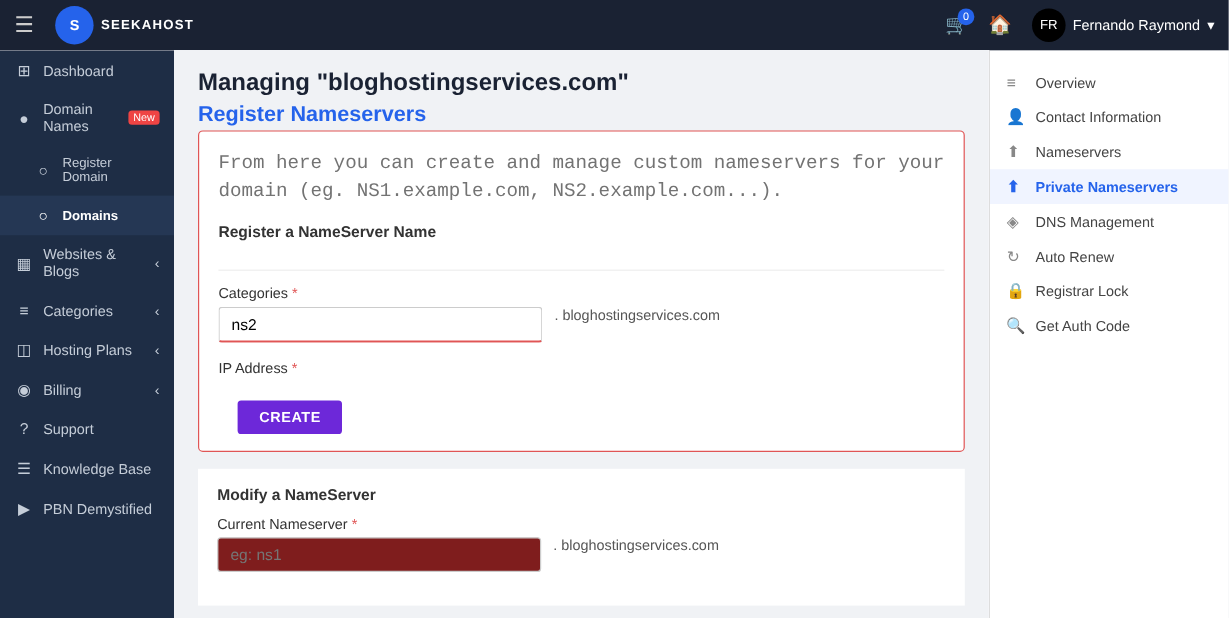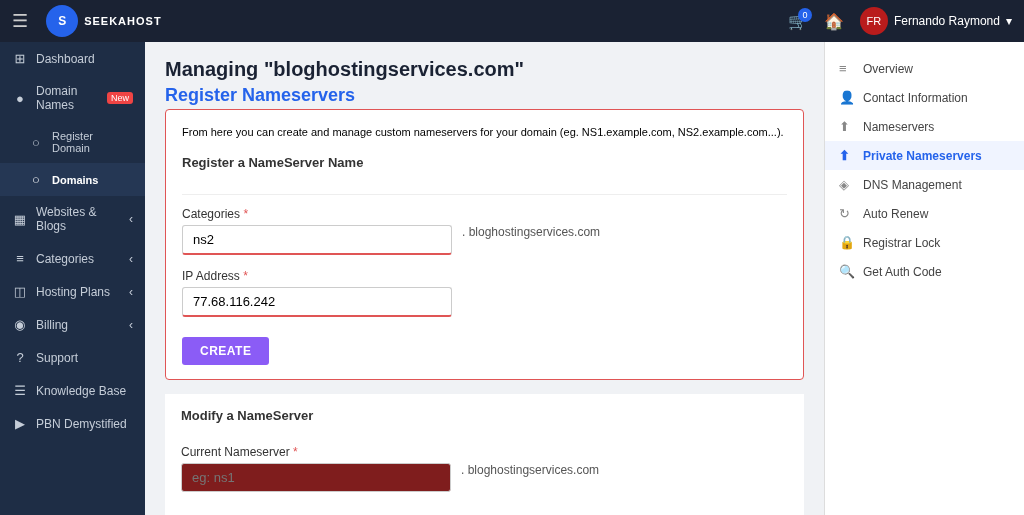--- a/index.html
+++ b/index.html
@@ -24,21 +24,21 @@
     .logo-text { color: white; font-weight: bold; font-size: 11px; letter-spacing: 1px; }
     .hamburger { color: #ccc; font-size: 18px; cursor: pointer; margin-right: 8px; }
     .topbar-right { display: flex; align-items: center; gap: 16px; }
     .topbar-icon { color: #aaa; font-size: 16px; cursor: pointer; position: relative; }
     .badge {
       position: absolute; top: -4px; right: -4px;
       background: #2563eb; color: white; border-radius: 50%;
       width: 14px; height: 14px; font-size: 9px; display: flex; align-items: center; justify-content: center;
     }
     .user-area { display: flex; align-items: center; gap: 6px; color: white; font-size: 12px; cursor: pointer; }
-    .user-avatar { width: 28px; height: 28px; border-radius: 50%; background: #b91c1c; display: flex; align-items: center; justify-content: center; color: white; font-size: 11px; }
+    .user-avatar { width: 28px; height: 28px; border-radius: 50%; background: #000000; display: flex; align-items: center; justify-content: center; color: white; font-size: 11px; }
 
     
     .main-layout { display: flex; flex: 1; overflow: hidden; }
 
     
     .sidebar {
       width: 145px; background: #1e2d45; color: white;
       flex-shrink: 0; display: flex; flex-direction: column; overflow-y: auto;
     }
     .sidebar-item {
@@ -59,41 +59,41 @@
     
     .content-area { flex: 1; overflow-y: auto; padding: 16px 20px; background: #f0f2f5; }
 
     .page-title { font-size: 20px; font-weight: bold; color: #1a2233; margin-bottom: 4px; }
     .section-title { font-size: 18px; font-weight: bold; color: #2563eb; margin-bottom: 3px; }
 
     .register-box {
       border: 1.5px solid #e05555; border-radius: 4px;
       background: white; padding: 14px 16px; margin-bottom: 14px;
     }
-    .info-text { font-size: 11px; color: #000000; margin-bottom: 14px; line-height: 1.5; }
+    .info-text { font-size: 16px; color: #737373; margin-bottom: 14px; line-height: 1.5; font-family: Liberation Mono, monospace; }
 
     .sub-section-title { font-size: 13px; font-weight: bold; color: #333; margin-bottom: 12px; padding-bottom: 24px; border-bottom: 1px solid #eee; }
 
     .form-group { margin-bottom: 14px; }
     .form-label { font-size: 12px; color: #333; margin-bottom: 4px; display: block; }
     .form-label .required { color: #e05555; }
     .form-row { display: flex; align-items: flex-start; gap: 10px; }
     .form-input {
       border: 1px solid #ccc; border-radius: 3px; padding: 6px 10px;
       font-size: 13px; width: 270px; outline: none;
     }
     .domain-suffix { color: #555; font-size: 12px; }
     .btn-create {
-      background: #8b5cf6; color: white; border: none;
+      background: #6d28d9; color: white; border: none;
       padding: 7px 18px; border-radius: 3px; font-size: 12px; font-weight: bold;
-      cursor: pointer; text-transform: uppercase; letter-spacing: 0.5px; margin-top: 6px;
+      cursor: pointer; text-transform: uppercase; letter-spacing: 0.5px; margin-top: 6px; margin-left: 16px;
     }
 
     .modify-section { background: white; padding: 14px 16px; }
-    .modify-title { font-size: 13px; font-weight: bold; color: #333; margin-bottom: 22px; }
+    .modify-title { font-size: 13px; font-weight: bold; color: #333; margin-bottom: 10px; }
 
     
     .right-panel {
       width: 200px; background: white; flex-shrink: 0;
       border-left: 1px solid #ddd; padding: 12px 0; overflow-y: auto;
     }
     .right-panel-item {
       display: flex; align-items: center; gap: 8px;
       padding: 7px 14px; font-size: 12px; color: #444; cursor: pointer;
     }
@@ -207,23 +207,20 @@
           <span class="domain-suffix">. bloghostingservices.com</span>
         </div>
       </div>
 
       
       <div class="form-group">
         <label class="form-label">
           <span>IP Address</span>
           <span class="required"> *</span>
         </label>
-        <div class="form-row">
-          <input type="text" class="form-input ip-underline" value="77.68.116.242" style="">
-        </div>
       </div>
 
       <button class="btn-create">CREATE</button>
     </div>
 
     <div class="modify-section">
       <div class="modify-title">Modify a NameServer</div>
       <div class="form-group">
         <label class="form-label">
           <span>Current Nameserver</span>

